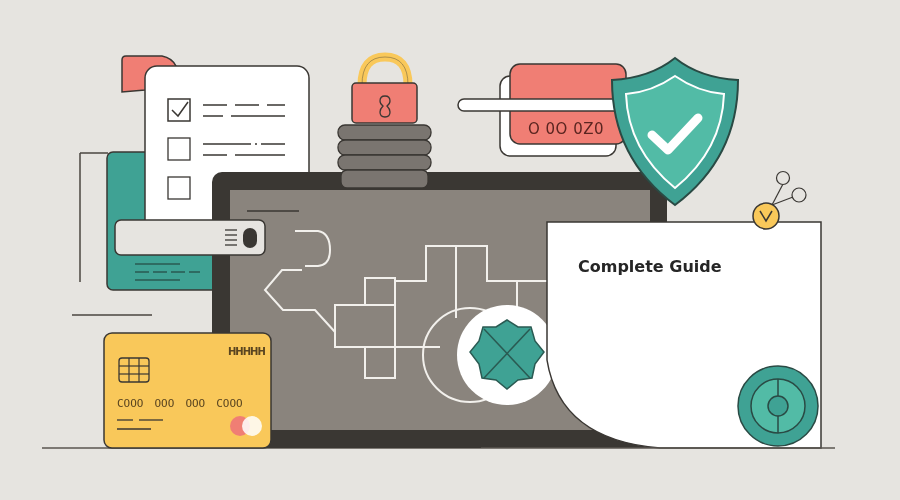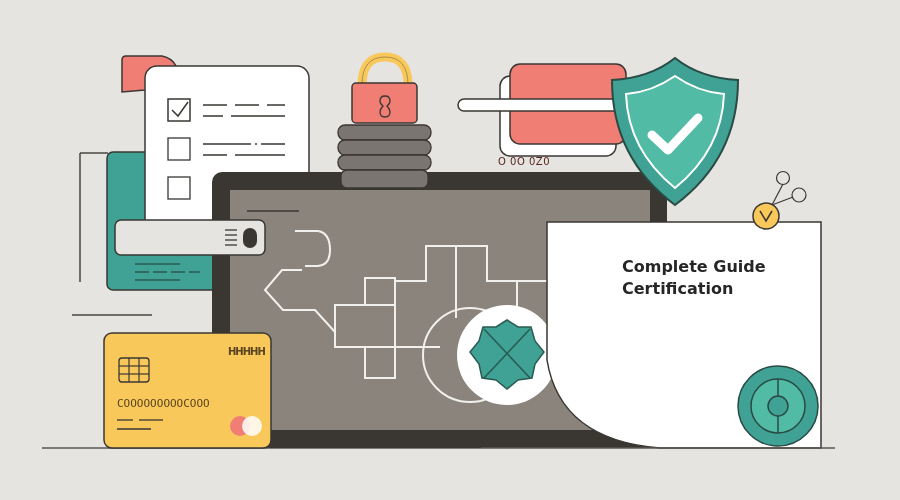--- a/index.html
+++ b/index.html
@@ -1,21 +1,21 @@
 <!DOCTYPE html>
 <html><head>
 <meta charset="utf-8">
 <style>
   html,body{margin:0;padding:0;}
   body{width:900px;height:500px;background:#e6e4e0;overflow:hidden;position:relative;font-family:"DejaVu Sans","Liberation Sans",sans-serif;}
   .abs{position:absolute;}
   svg{display:block;}
   .title-text{position:absolute;left:578px;top:252px;width:240px;color:#1e1e1e;}
   .t1{font-size:20.5px;font-weight:600;line-height:27px;letter-spacing:-0.2px;}
-  .t2{font-size:16px;font-weight:600;line-height:22px;margin-top:4px;color:#262626;margin-left:44px;}
+  .t2{font-size:16px;font-weight:600;line-height:22px;margin-top:4px;color:#262626;}
 </style>
 </head>
 <body>
 
 <svg class="abs" style="left:0;top:0" width="900" height="500" viewBox="0 0 900 500">
 
   <line x1="42" y1="448" x2="481" y2="448" stroke="#5a5650" stroke-width="1.5"></line>
 
   <line x1="80" y1="153" x2="80" y2="282" stroke="#4a4640" stroke-width="1.5"></line>
   <line x1="80" y1="153" x2="108" y2="153" stroke="#4a4640" stroke-width="1.5"></line>
@@ -129,25 +129,24 @@
     <line x1="119" y1="374" x2="149" y2="374" stroke="#3a3733" stroke-width="1.2"></line>
     <line x1="117" y1="420" x2="133" y2="420" stroke="#3a3733" stroke-width="1.3"></line>
     <line x1="139" y1="420" x2="163" y2="420" stroke="#3a3733" stroke-width="1.3"></line>
     <line x1="117" y1="429" x2="151" y2="429" stroke="#3a3733" stroke-width="1.3"></line>
     <circle cx="240" cy="426" r="10" fill="#f07e74"></circle>
     <circle cx="252" cy="426" r="10" fill="#ffffff" opacity="0.85"></circle>
   </g>
 </svg>
 
 <div class="abs" style="left:228px;top:346px;font-size:10px;color:#5a4520;letter-spacing:-1px;font-weight:bold;text-align:right;">HHHHH</div>
-<div class="abs" style="left:117px;top:397px;font-family:'DejaVu Sans Mono',monospace;font-size:11px;color:#5a4520;display:flex;">
+<div class="abs" style="left:117px;top:397px;font-family:'DejaVu Sans Mono',monospace;font-size:11px;color:#5a4520;display:flex;gap:11px;">
   <span>COOO</span>
   <span>OOO</span>
   <span>OOO</span>
   <span>COOO</span>
 </div>
 
-<div class="abs" style="left:498px;top:120px;font-size:10px;color:#5a2520;letter-spacing:0.5px;margin-top:36px;">O 0O 0Z0</div>
+<div class="abs" style="left:528px;top:120px;font-size:15px;color:#5a2520;letter-spacing:0.5px;">O 0O 0Z0</div>
 
 <div class="title-text">
   <div class="t2">Complete Guide</div>
-  <div class="t2" style="margin-top:0">Certification</div>
 </div>
 
 </body></html>

